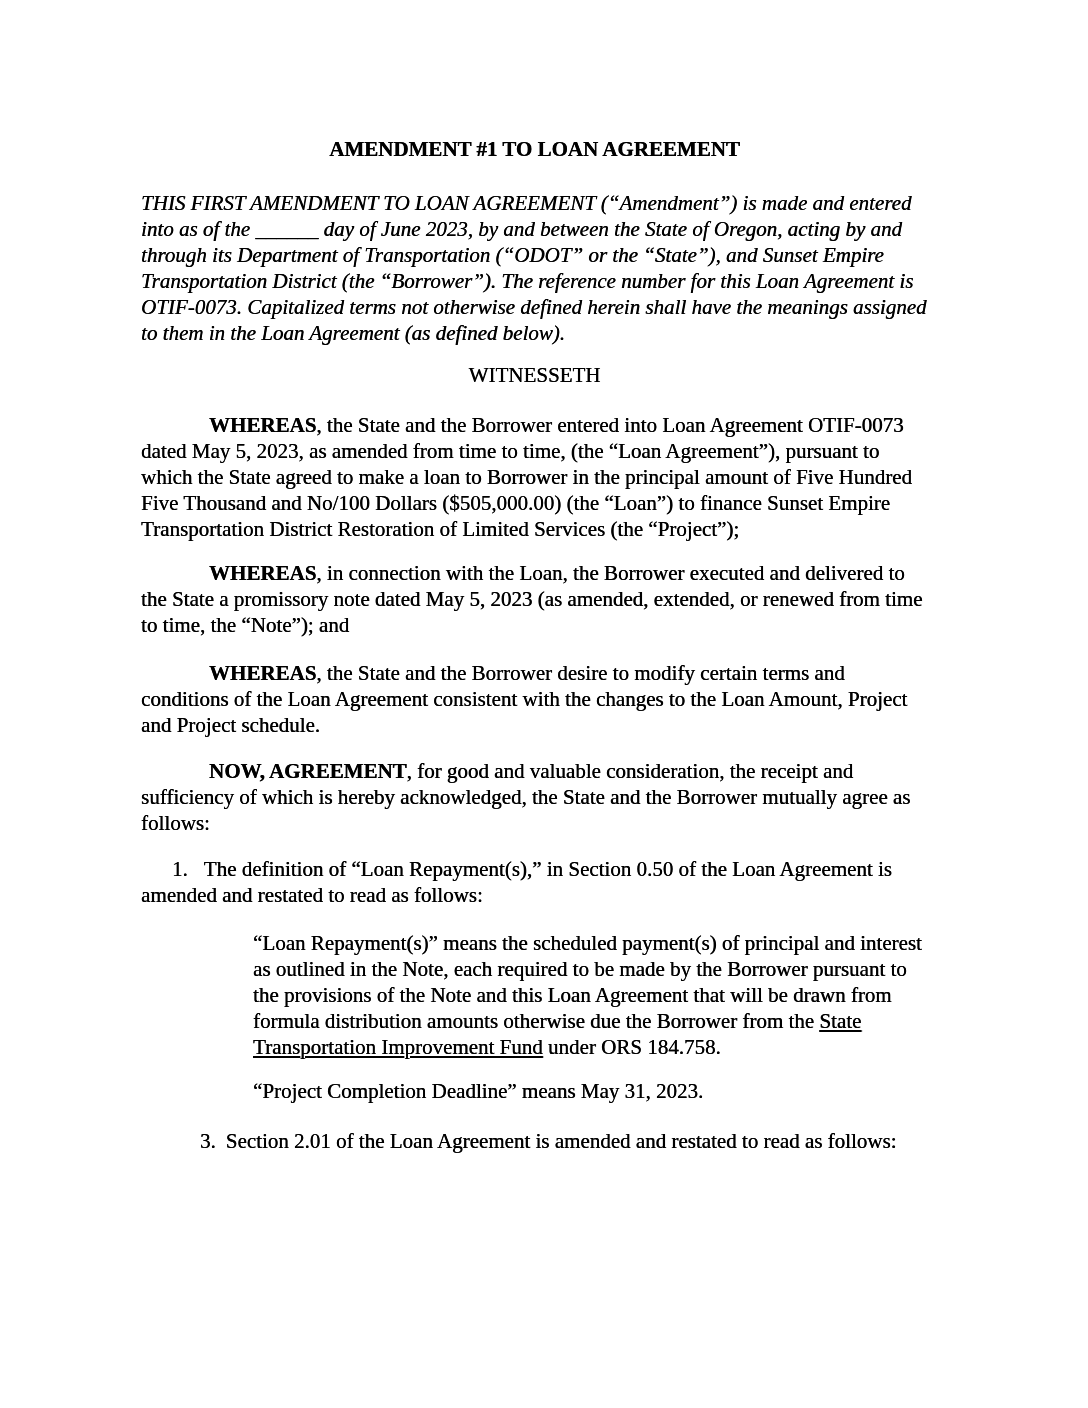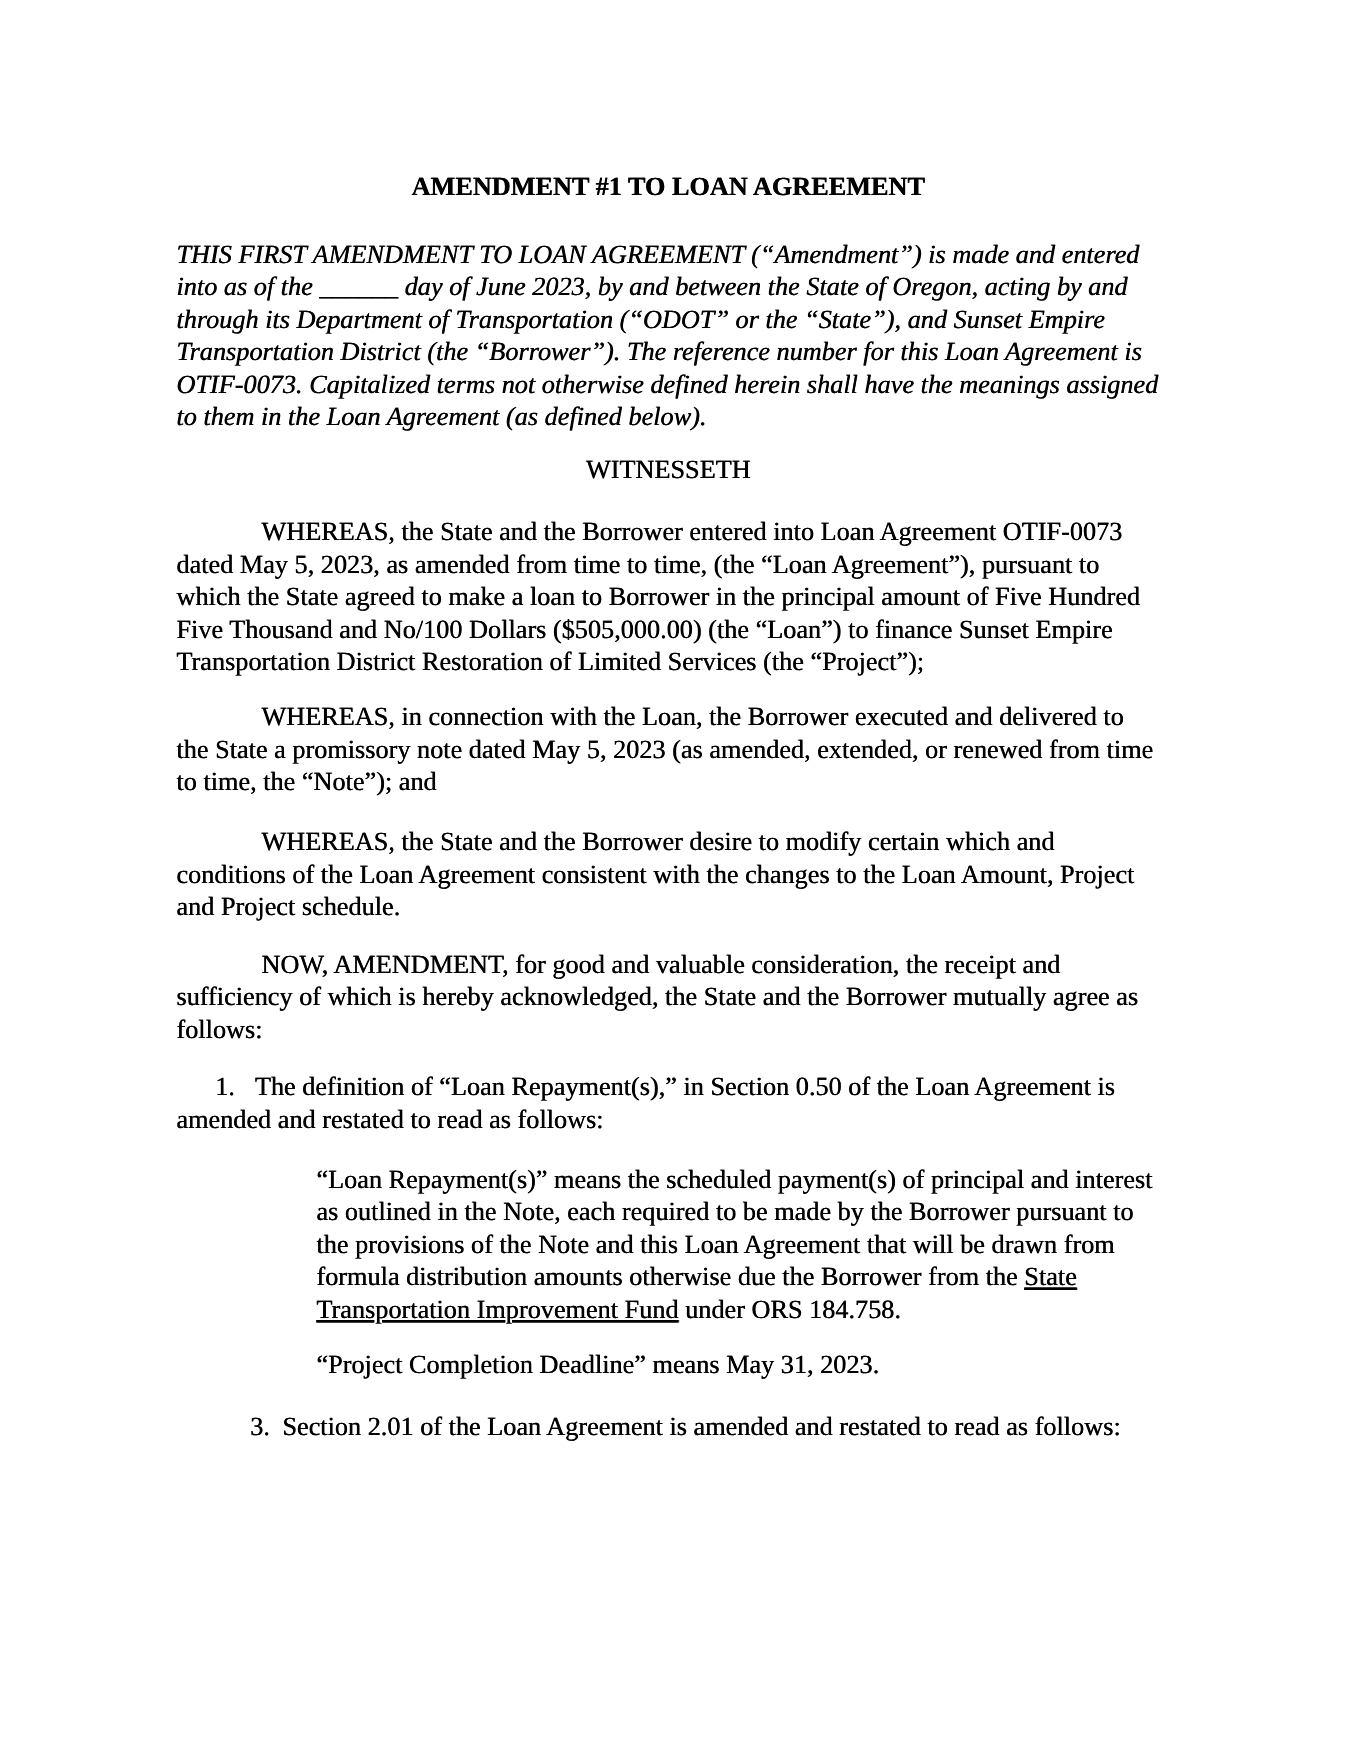--- a/index.html
+++ b/index.html
@@ -44,42 +44,42 @@
   .item3 { margin-top: 24px; text-indent: 59px; }
 
   .item1 .item-number { margin-right: 16px; }
   .item2 .item-number { margin-right: 28px; }
   .item3 .item-number { margin-right: 10px; }
 
   .quote-block { margin-left: 112px; }
   .quote1 { margin-top: 22px; }
   .quote2 { margin-top: 18px; }
 
-  .lead-bold { font-weight: normal; }
+  .lead-bold { font-weight: bold; }
   .underlined { text-decoration: underline; }
   .fill-in-blank { letter-spacing: 0; }
 </style>
 </head>
 <body>
 
 <div class="doc-page">
 
   <p class="doc-title">AMENDMENT #1 TO LOAN AGREEMENT</p>
 
   <p class="para1"><span>THIS FIRST AMENDMENT TO LOAN AGREEMENT (“Amendment”) is made and entered into as of the </span><span class="fill-in-blank">______</span><span> day of June 2023, by and between the State of Oregon, acting by and through its Department of Transportation (“ODOT” or the “State”), and Sunset Empire Transportation District (the “Borrower”).  The reference number for this Loan Agreement is OTIF-0073. Capitalized terms not otherwise defined herein shall have the meanings assigned to them in the Loan Agreement (as defined below).</span></p>
 
   <p class="witnesseth">WITNESSETH</p>
 
   <p class="whereas1 para-first-indent"><span class="lead-bold">WHEREAS</span><span>, the State and the Borrower entered into Loan Agreement OTIF-0073 dated May 5, 2023, as amended from time to time, (the “Loan Agreement”), pursuant to which the State agreed to make a loan to Borrower in the principal amount of Five Hundred Five Thousand and No/100 Dollars ($505,000.00) (the “Loan”) to finance Sunset Empire Transportation District Restoration of Limited Services (the “Project”);</span></p>
 
   <p class="whereas2 para-first-indent"><span class="lead-bold">WHEREAS</span><span>, in connection with the Loan, the Borrower executed and delivered to the State a promissory note dated May 5, 2023 (as amended, extended, or renewed from time to time, the “Note”); and</span></p>
 
-  <p class="whereas3 para-first-indent"><span class="lead-bold">WHEREAS</span><span>, the State and the Borrower desire to modify certain which and conditions of the Loan Agreement consistent with the changes to the Loan Amount, Project and Project schedule.</span></p>
+  <p class="whereas3 para-first-indent"><span class="lead-bold">WHEREAS</span><span>, the State and the Borrower desire to modify certain terms and conditions of the Loan Agreement consistent with the changes to the Loan Amount, Project and Project schedule.</span></p>
 
-  <p class="now-therefore para-first-indent"><span class="lead-bold">NOW, AMENDMENT</span><span>, for good and valuable consideration, the receipt and sufficiency of which is hereby acknowledged, the State and the Borrower mutually agree as follows:</span></p>
+  <p class="now-therefore para-first-indent"><span class="lead-bold">NOW, AGREEMENT</span><span>, for good and valuable consideration, the receipt and sufficiency of which is hereby acknowledged, the State and the Borrower mutually agree as follows:</span></p>
 
   <p class="numbered-item item1"><span class="item-number">1.</span><span>The definition of “Loan Repayment(s),” in Section 0.50 of the Loan Agreement is amended and restated to read as follows:</span></p>
 
   <p class="quote-block quote1"><span>“Loan Repayment(s)” means the scheduled payment(s) of principal and interest as outlined in the Note, each required to be made by the Borrower pursuant to the provisions of the Note and this Loan Agreement that will be drawn from formula distribution amounts otherwise due the Borrower from the </span><span class="underlined">State Transportation Improvement Fund</span><span> under ORS 184.758.</span></p>
 
 
   <p class="quote-block quote2"><span>“Project Completion Deadline” means May 31, 2023.</span></p>
 
   <p class="numbered-item item3"><span class="item-number">3.</span><span>Section 2.01 of the Loan Agreement is amended and restated to read as follows:</span></p>
 

